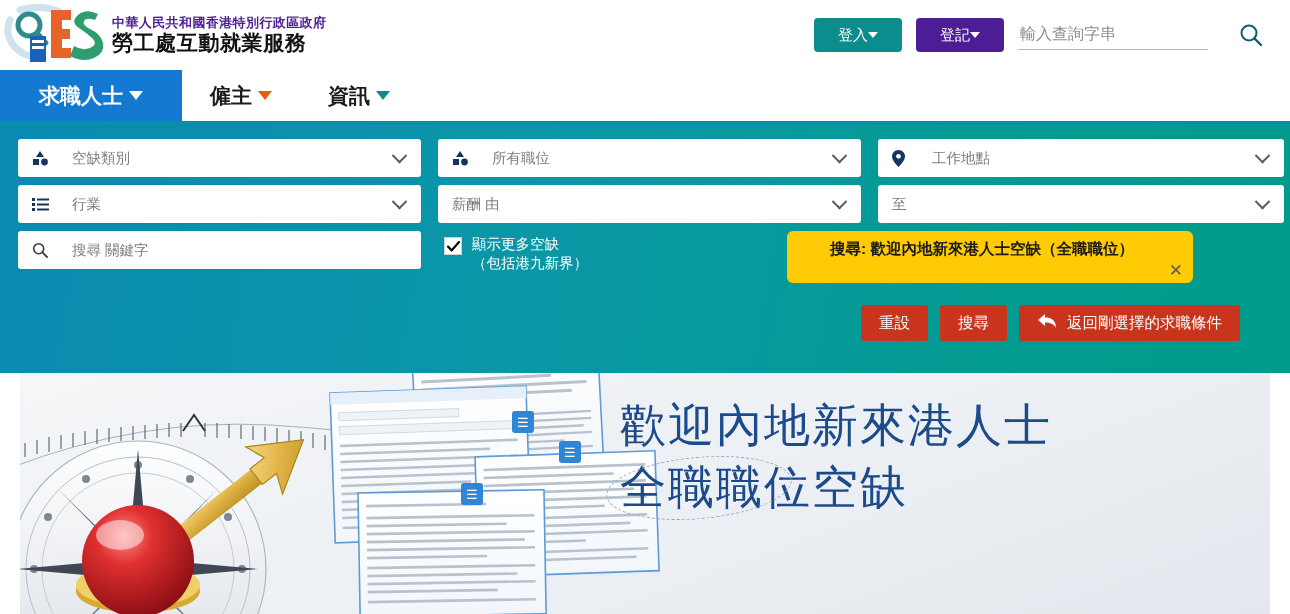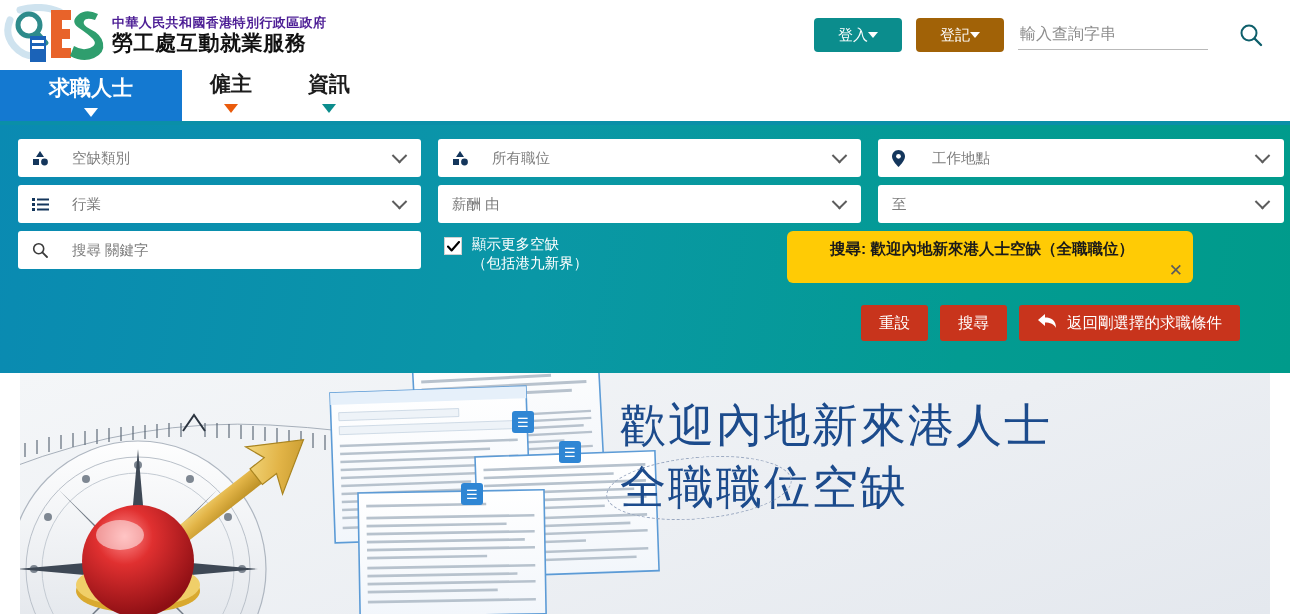--- a/index.html
+++ b/index.html
@@ -62,21 +62,21 @@
     min-width: 88px;
     padding: 0 14px;
     font-size: 15px;
     font-family: inherit;
     cursor: pointer;
     display: inline-flex;
     align-items: center;
     justify-content: center;
     white-space: nowrap;
   }
-  .hbtn.reg { background: #a16207; }
+  .hbtn.reg { background: #4c1d95; }
   .caret-dn {
     width: 0; height: 0;
     border-left: 5px solid transparent;
     border-right: 5px solid transparent;
     border-top: 6px solid #ffffff;
     display: inline-block;
   }
   .hsearch {
     position: relative;
     width: 190px;
@@ -114,21 +114,20 @@
   .nav-item {
     display: flex;
     align-items: center;
     gap: 6px;
     padding: 0 28px;
     font-size: 21px;
     color: #1c1c1c;
     cursor: pointer;
     white-space: nowrap;
     font-weight: bold;
-    flex-direction: column;
   }
   .nav-item.active {
     background: #1479d1;
     color: #ffffff;
     min-width: 182px;
     justify-content: center;
   }
   .tri { width: 0; height: 0; border-left: 7px solid transparent; border-right: 7px solid transparent; }
   .tri.white { border-top: 9px solid #ffffff; }
   .tri.orange { border-top: 9px solid #ea5b0c; }

